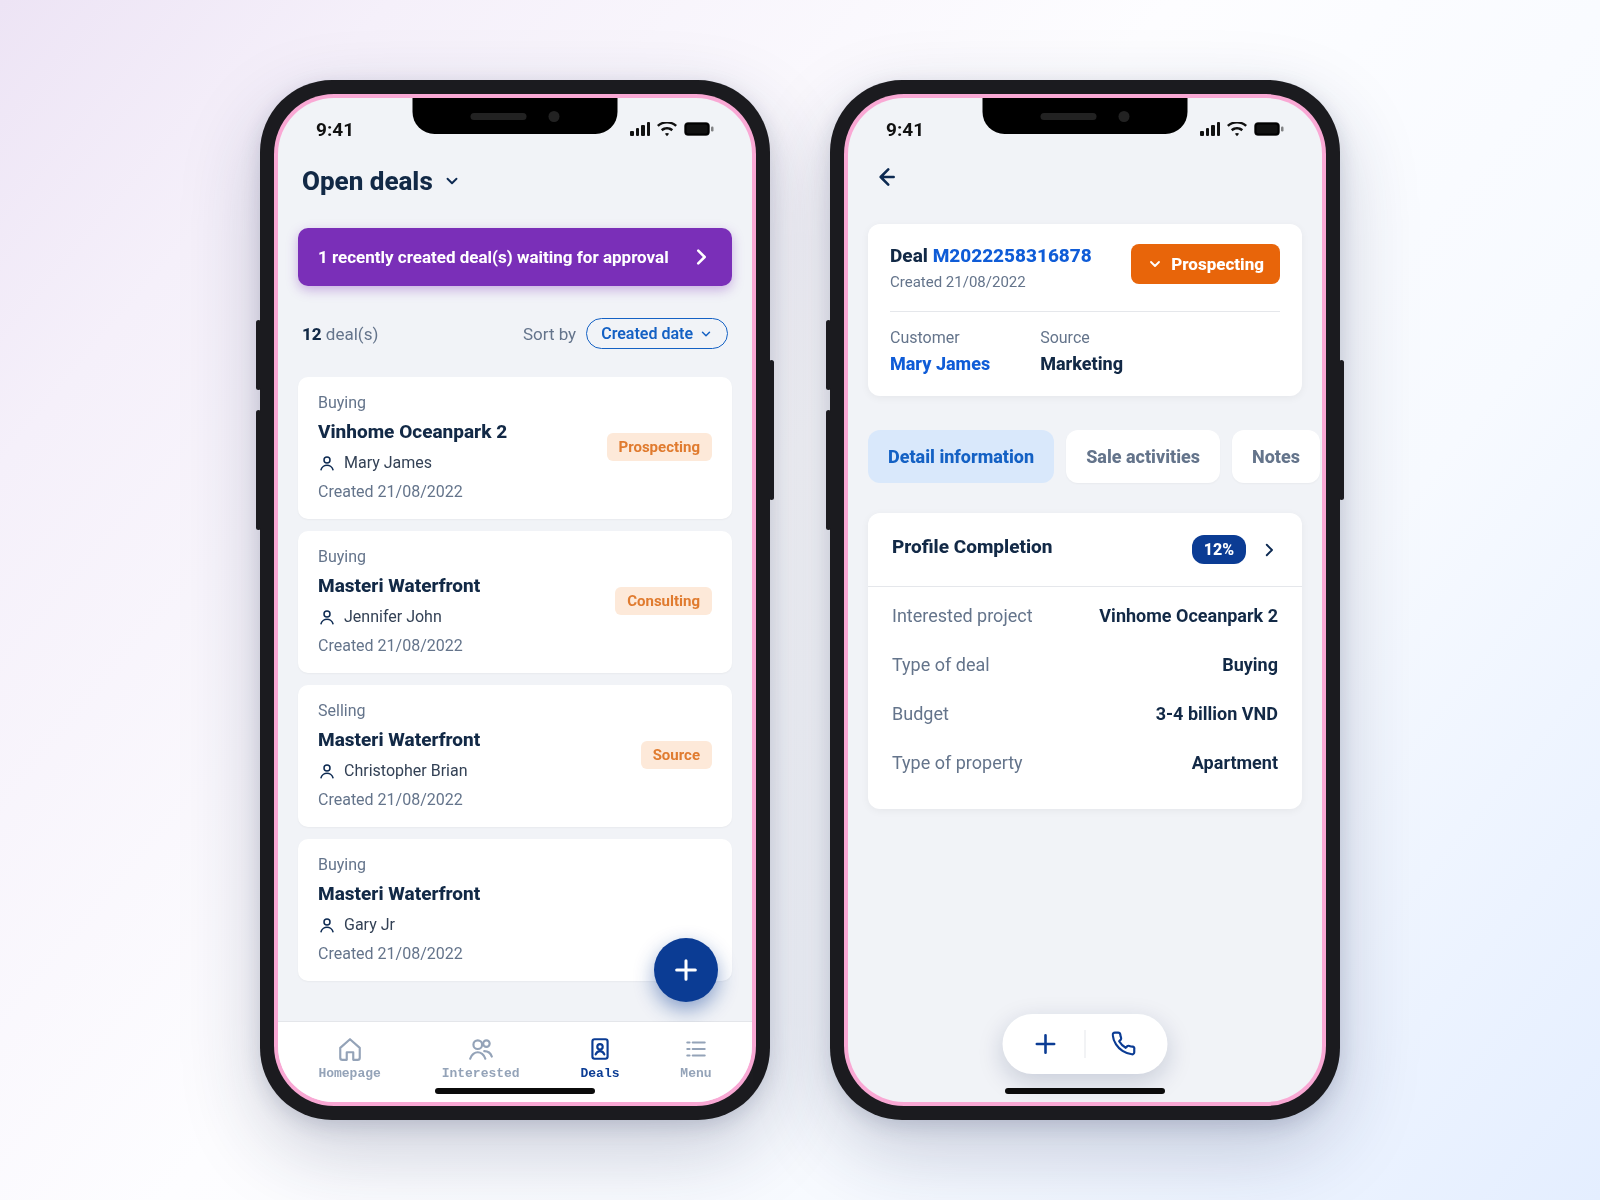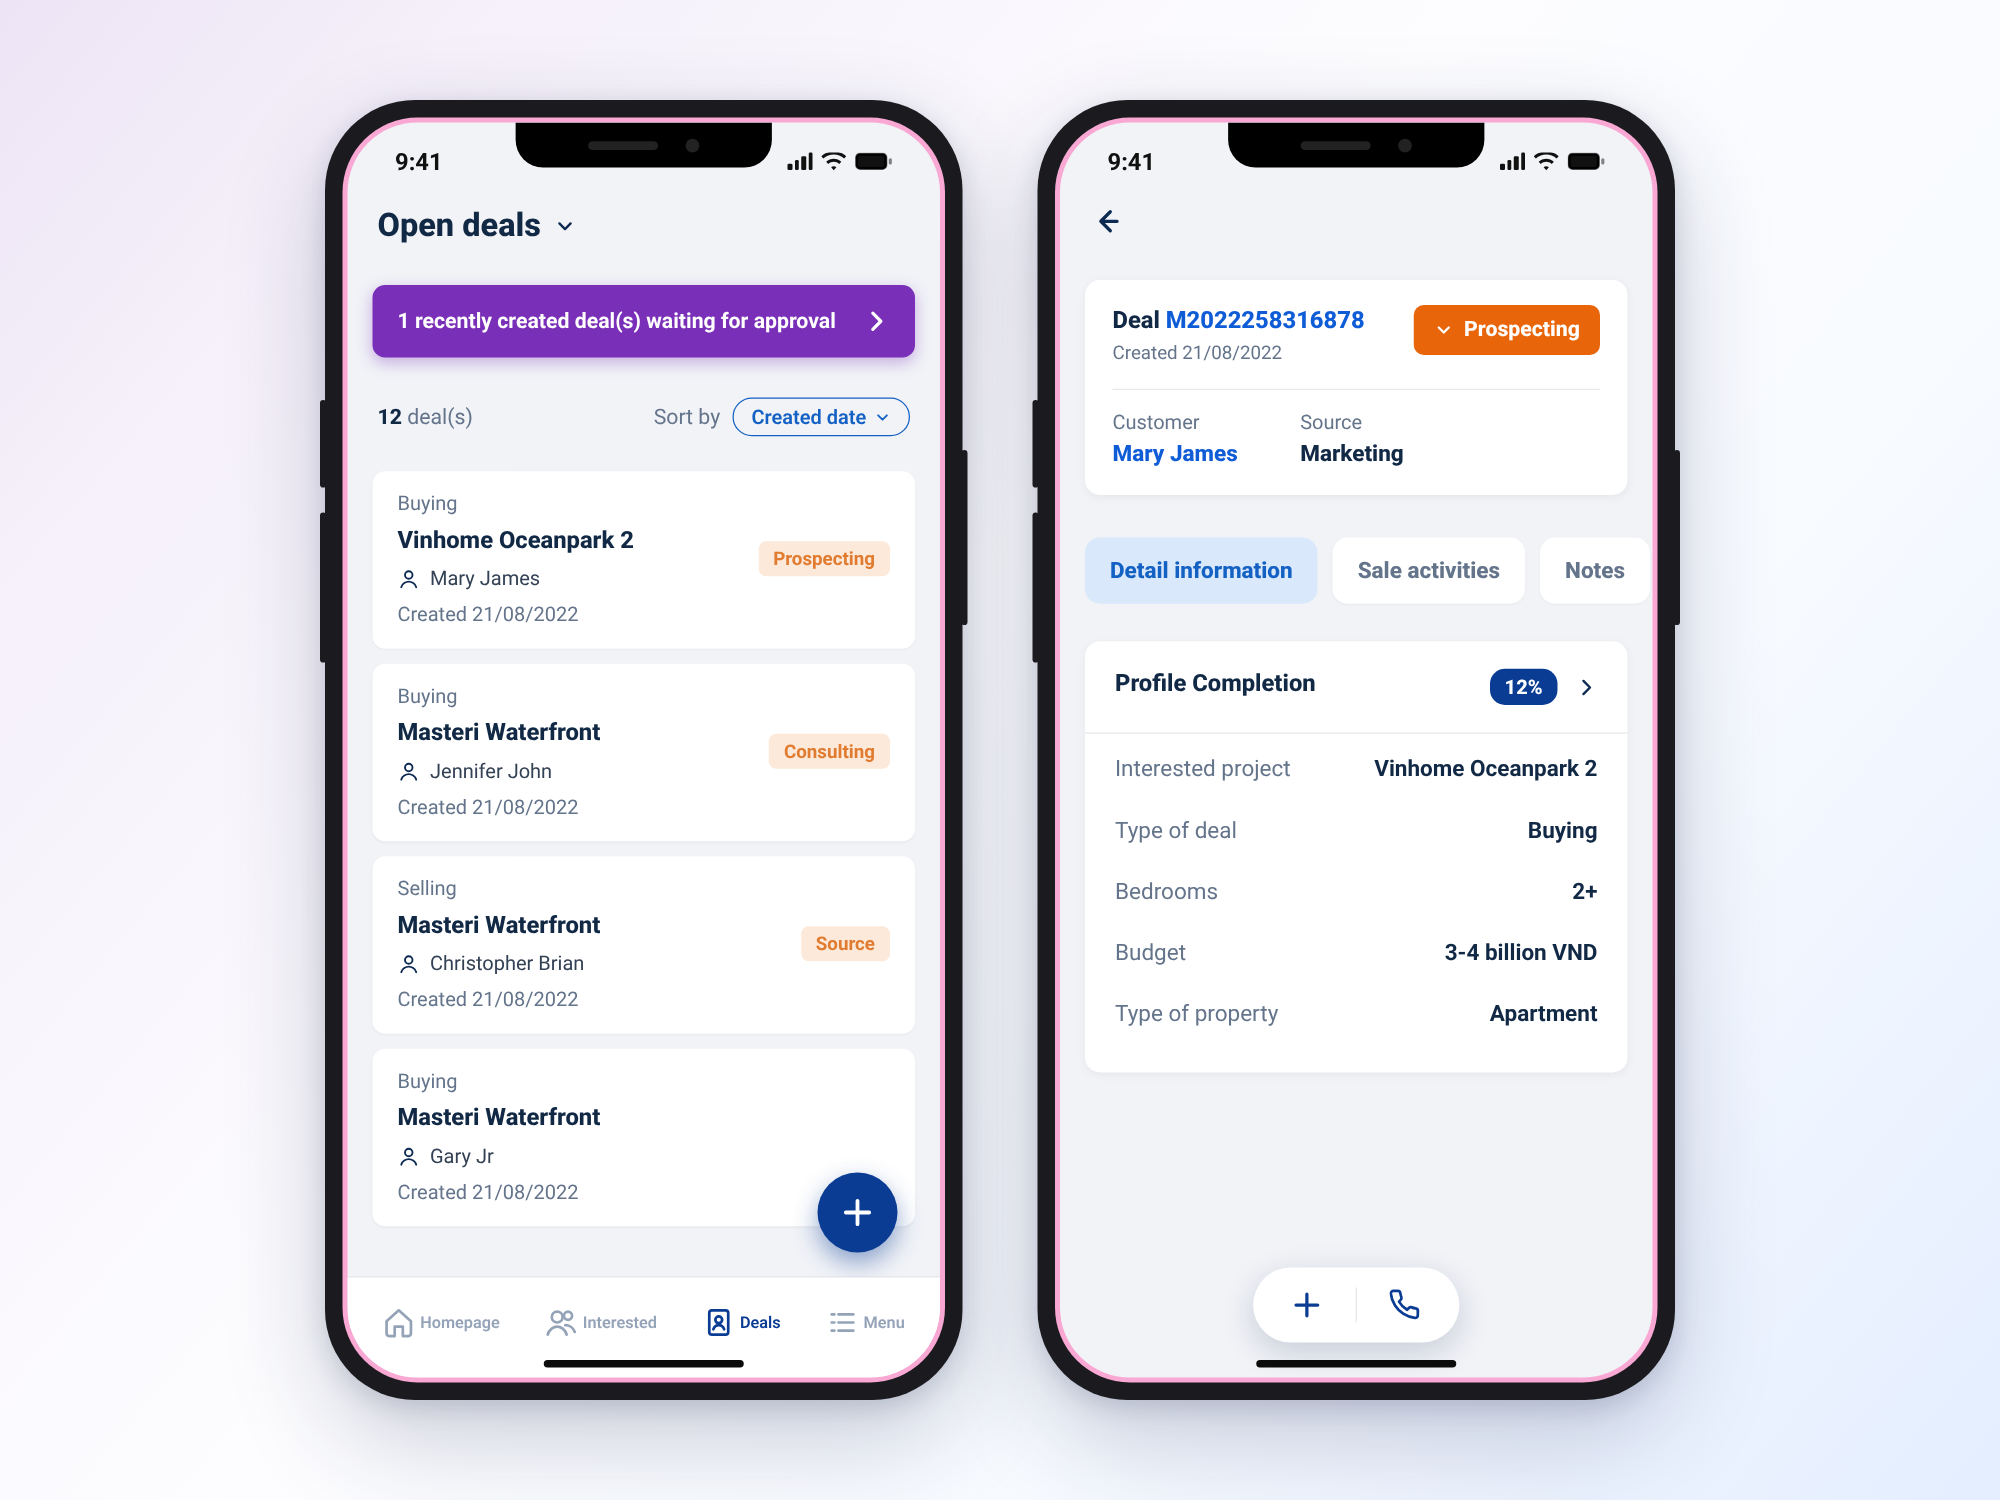--- a/index.html
+++ b/index.html
@@ -103,21 +103,21 @@
   .card .person{display:flex;align-items:center;gap:8px;margin-top:10px;color:#334155;font-size:16px;}
   .card .person svg{width:18px;height:18px;}
   .card .created{margin-top:10px;color:var(--slate);font-size:16px;}
   .badge{background:var(--orange-badge-bg);color:var(--orange-badge-tx);border-radius:6px;padding:5px 12px;font-size:15px;font-weight:700;align-self:center;}
   .card .left-col{flex:1;}
 
   .fab{position:absolute;right:34px;bottom:20px;width:64px;height:64px;border-radius:50%;background:var(--blue-navy);display:flex;align-items:center;justify-content:center;box-shadow:0 8px 20px rgba(11,60,148,.45);cursor:pointer;}
   .fab svg{width:28px;height:28px;stroke:#fff;}
 
   .tabbar{height:80px;flex-shrink:0;background:#fff;box-shadow:0 -1px 0 rgba(0,0,0,.05);display:flex;align-items:center;justify-content:space-around;padding:6px 10px 14px 10px;}
-  .tab{display:flex;flex-direction:row;align-items:center;gap:4px;color:var(--slate-lt);font-size:13px;font-weight:600;cursor:pointer;}
+  .tab{display:flex;flex-direction:column;align-items:center;gap:4px;color:var(--slate-lt);font-size:13px;font-weight:600;cursor:pointer;font-family:Liberation Mono, monospace;}
   .tab svg{width:26px;height:26px;}
   .tab.active{color:var(--blue-navy);} .tab.active svg{stroke:var(--blue-navy);}
 
   
   .back-row{padding:10px 24px 6px 24px;}
   .back-row svg{width:26px;height:26px;cursor:pointer;}
   .deal-card{margin:10px 20px 0 20px;background:#fff;border-radius:12px;padding:20px 22px 22px 22px;box-shadow:0 2px 8px rgba(0,0,0,.05);}
   .deal-top{display:flex;justify-content:space-between;align-items:flex-start;}
   .deal-id-row{font-size:19px;font-weight:800;color:var(--navy-dk);}
   .deal-id-row .id{color:var(--link);}
@@ -417,24 +417,20 @@
           <div class="kvlist" id="kvlist">
               <div class="kv2">
                 <span class="k">Interested project</span>
                  <span class="v">Vinhome Oceanpark 2</span>
               </div>
               <div class="kv2">
                 <span class="k">Type of deal</span>
                  <span class="v">Buying</span>
               </div>
               <div class="kv2">
-                <span class="k">Bedrooms</span>
-                 <span class="v">2+</span>
-              </div>
-              <div class="kv2">
                 <span class="k">Budget</span>
                  <span class="v">3-4 billion VND</span>
               </div>
               <div class="kv2">
                 <span class="k">Type of property</span>
                  <span class="v">Apartment</span>
               </div>
             </div>
         </div>
 

